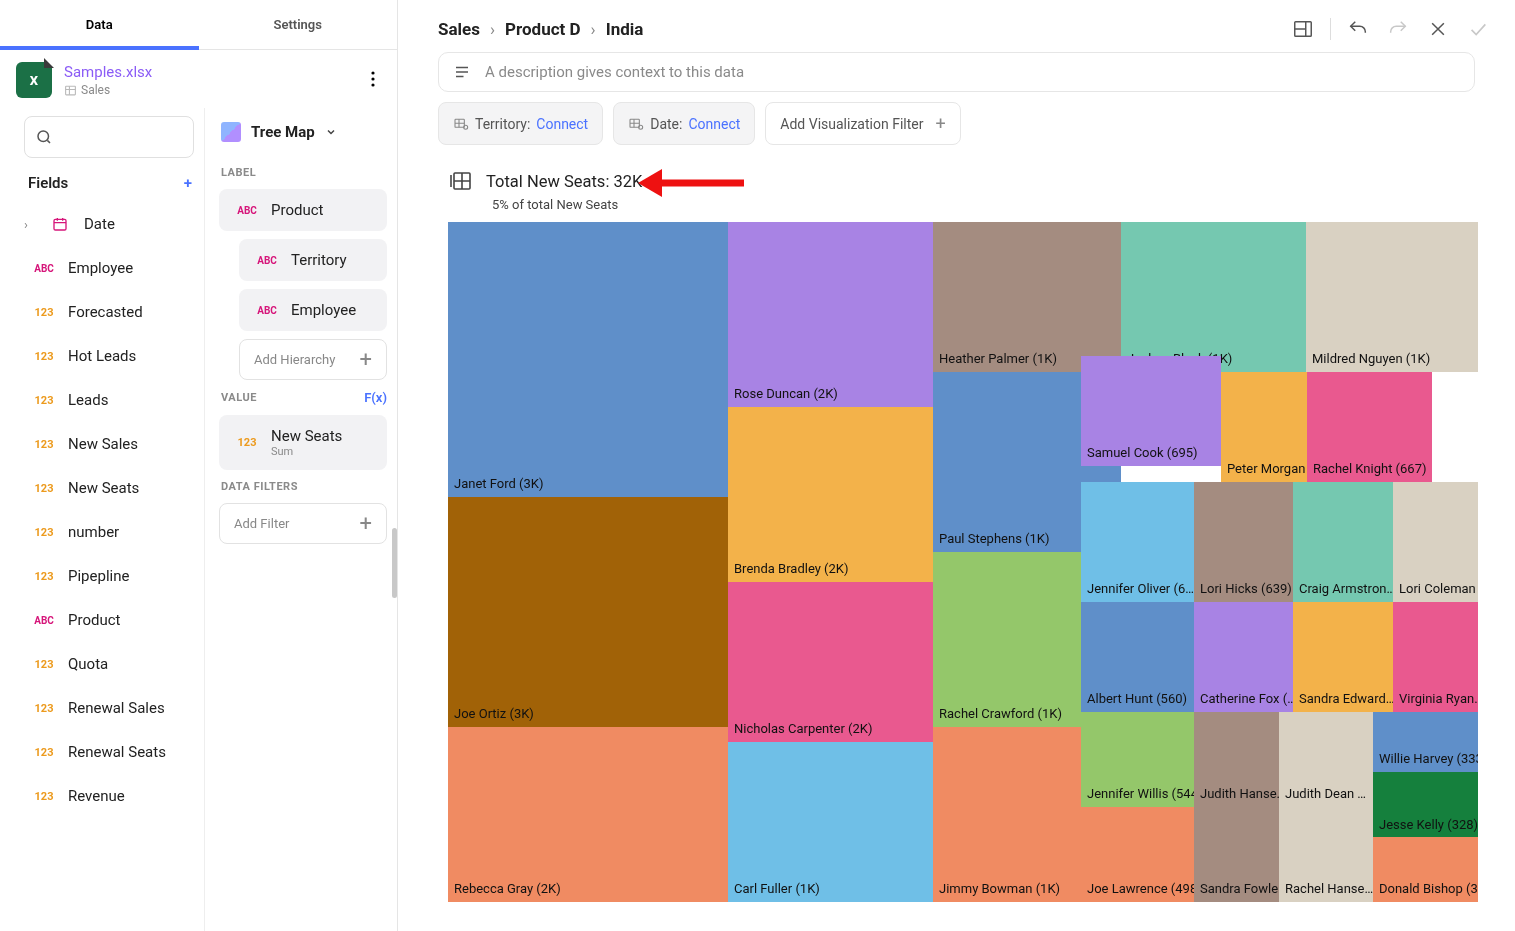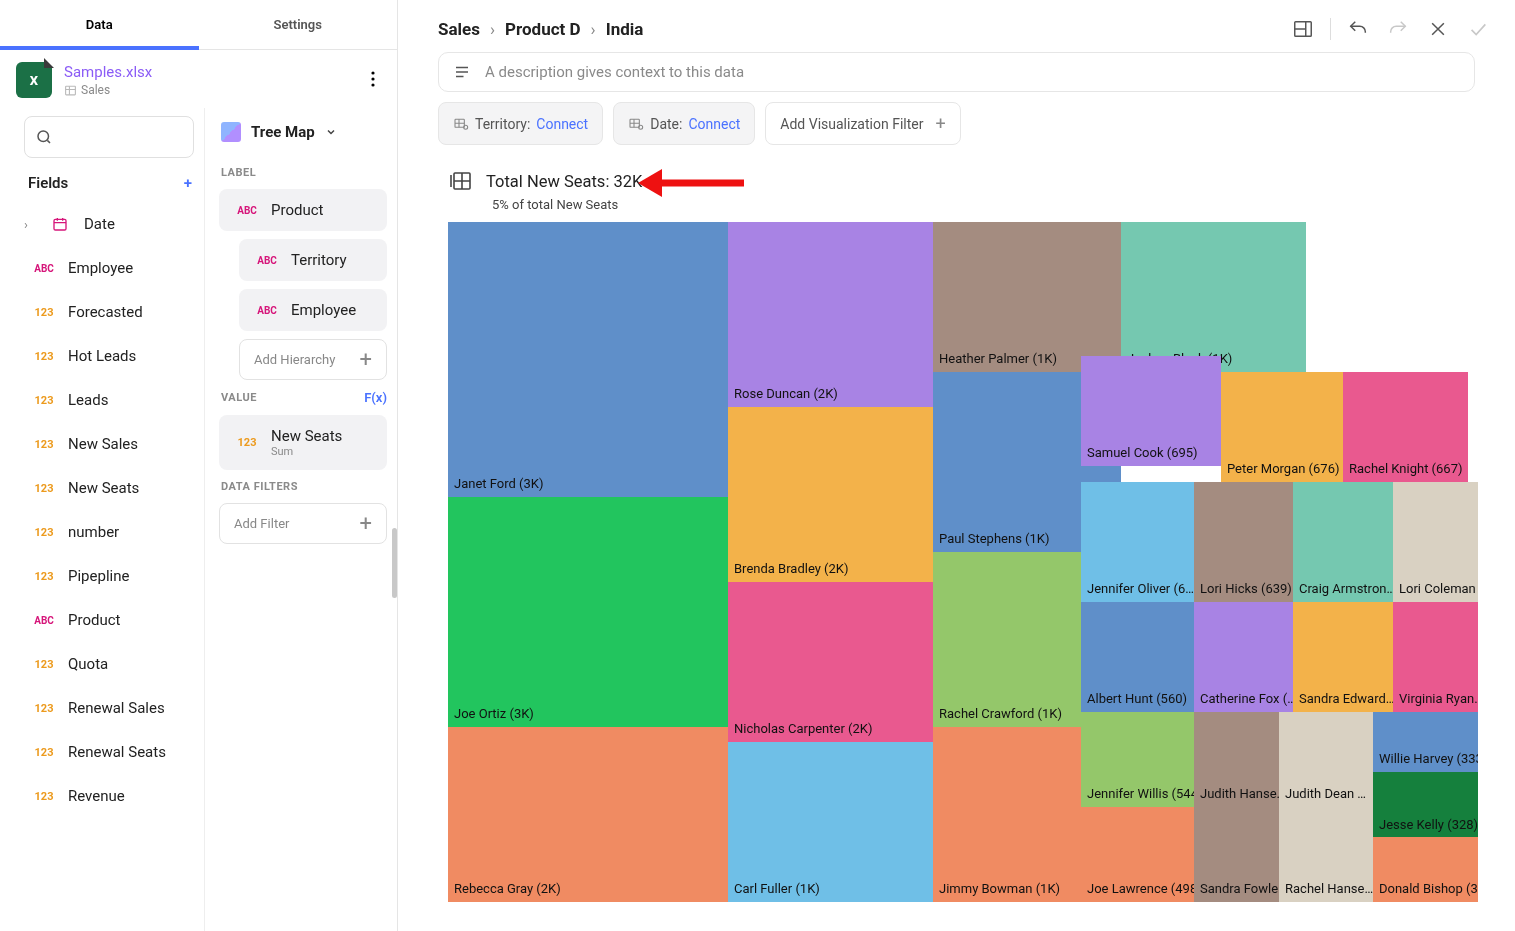--- a/index.html
+++ b/index.html
@@ -330,21 +330,21 @@
           <path d="M108 18 H20" stroke="#e11" stroke-width="7"></path>
           <path d="M2 18 L26 4 L26 32 Z" fill="#e11"></path>
         </svg>
     </div>
     <div class="title-sub">5% of total New Seats</div>
 
     <div class="treemap" id="treemap">
         <div class="cell" style="left: 0px; top: 0px; width: 280px; height: 275px; background: rgb(95, 143, 201);">
           <span>Janet Ford (3K)</span>
         </div>
-        <div class="cell" style="left: 0px; top: 275px; width: 280px; height: 230px; background: #22c55e; text-align: right;">
+        <div class="cell" style="left: 0px; top: 275px; width: 280px; height: 230px; background: #a16207; text-align: right;">
           <span>Joe Ortiz (3K)</span>
         </div>
         <div class="cell" style="left: 0px; top: 505px; width: 280px; height: 175px; background: rgb(240, 139, 98);">
           <span>Rebecca Gray (2K)</span>
         </div>
         <div class="cell" style="left: 280px; top: 0px; width: 205px; height: 185px; background: rgb(168, 131, 228);">
           <span>Rose Duncan (2K)</span>
         </div>
         <div class="cell" style="left: 280px; top: 185px; width: 205px; height: 175px; background: rgb(243, 178, 74);">
           <span>Brenda Bradley (2K)</span>
@@ -363,27 +363,30 @@
         </div>
         <div class="cell" style="left: 485px; top: 330px; width: 148px; height: 175px; background: rgb(148, 199, 106);">
           <span>Rachel Crawford (1K)</span>
         </div>
         <div class="cell" style="left: 485px; top: 505px; width: 148px; height: 175px; background: rgb(240, 139, 98);">
           <span>Jimmy Bowman (1K)</span>
         </div>
         <div class="cell" style="left: 673px; top: 0px; width: 185px; height: 150px; background: rgb(117, 200, 176);">
           <span>Joshua Black (1K)</span>
         </div>
+        <div class="cell" style="left: 858px; top: 0px; width: 172px; height: 150px; background: rgb(217, 209, 194);">
+          <span>Mildred Nguyen (1K)</span>
+        </div>
         <div class="cell" style="left: 633px; top: 134px; width: 140px; height: 110px; background: rgb(168, 131, 228);">
           <span>Samuel Cook (695)</span>
         </div>
         <div class="cell" style="left: 773px; top: 150px; width: 132px; height: 110px; background: rgb(243, 178, 74);">
           <span>Peter Morgan (676)</span>
         </div>
-        <div class="cell" style="left: 859px; top: 150px; width: 125px; height: 110px; background: rgb(233, 89, 143); margin-left: 36px;">
+        <div class="cell" style="left: 859px; top: 150px; width: 125px; height: 110px; background: rgb(233, 89, 143);">
           <span>Rachel Knight (667)</span>
         </div>
         <div class="cell" style="left: 633px; top: 260px; width: 113px; height: 120px; background: rgb(111, 191, 231);">
           <span>Jennifer Oliver (6…</span>
         </div>
         <div class="cell" style="left: 746px; top: 260px; width: 99px; height: 120px; background: rgb(164, 140, 128);">
           <span>Lori Hicks (639)</span>
         </div>
         <div class="cell" style="left: 845px; top: 260px; width: 100px; height: 120px; background: rgb(117, 200, 176);">
           <span>Craig Armstron…</span>

